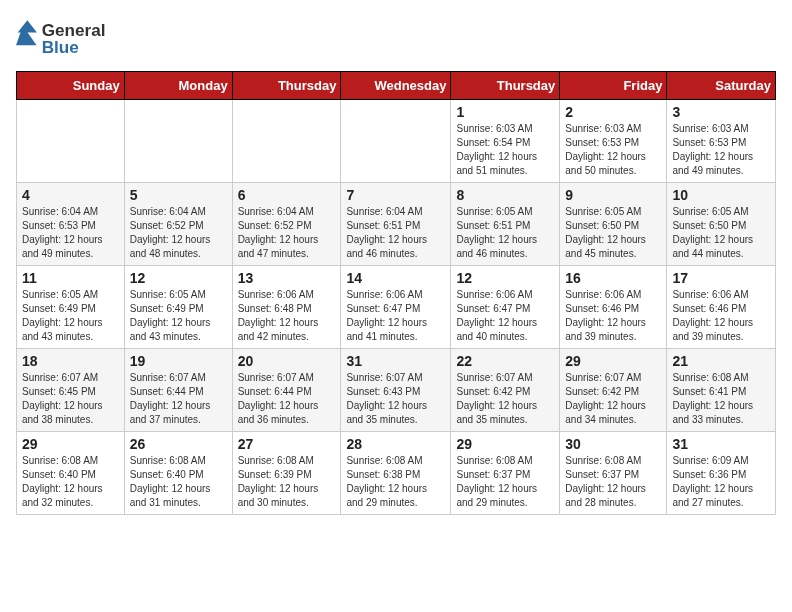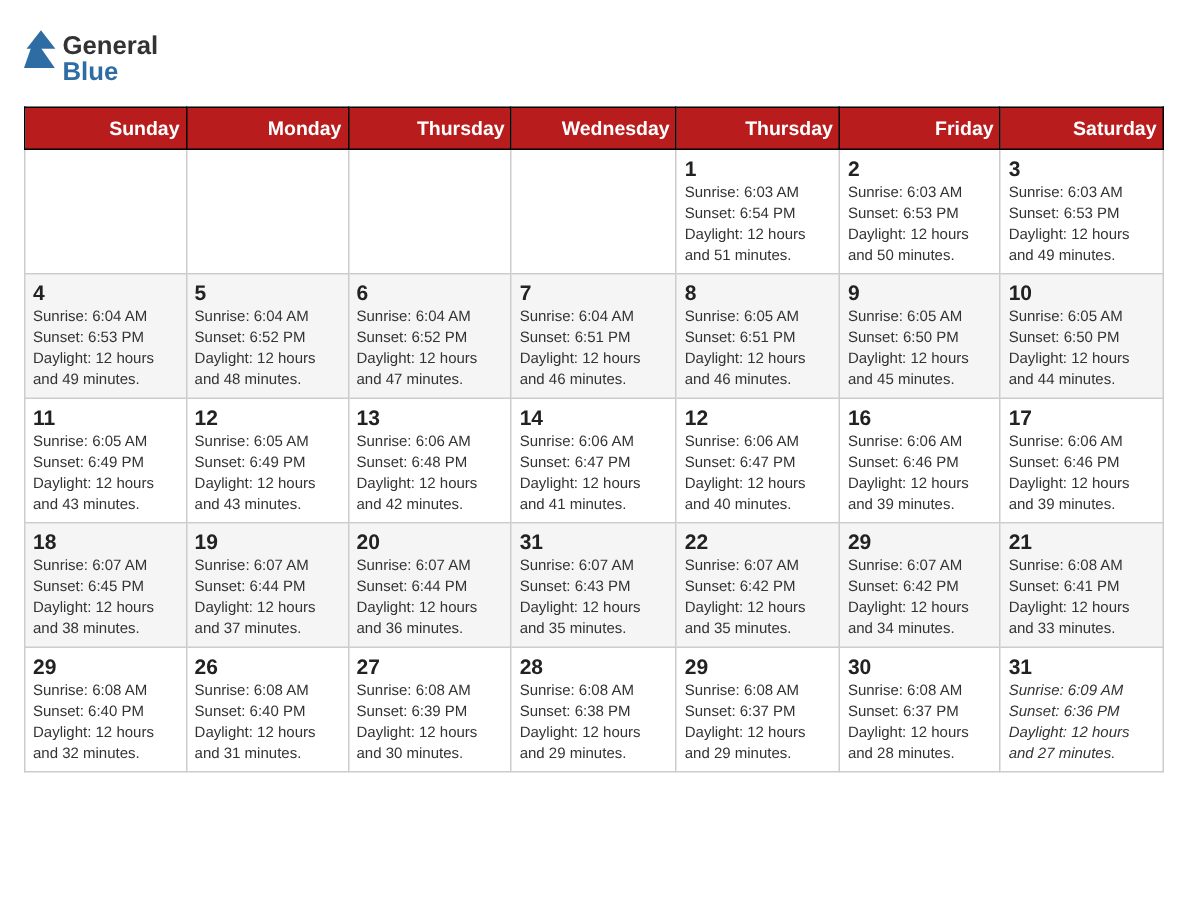--- a/index.html
+++ b/index.html
@@ -326,20 +326,20 @@
         </td>
         <td>
           <span class="day-num">30</span>
           <div class="day-detail" style="white-space: pre-line;">Sunrise: 6:08 AM
 Sunset: 6:37 PM
 Daylight: 12 hours
 and 28 minutes.</div>
         </td>
         <td>
           <span class="day-num">31</span>
-          <div class="day-detail" style="white-space: pre-line; font-style: italic;">Sunrise: 6:09 AM
+          <div class="day-detail" style="white-space: pre-line;">Sunrise: 6:09 AM
 Sunset: 6:36 PM
 Daylight: 12 hours
 and 27 minutes.</div>
         </td>
       </tr>
     </tbody>
 </table>
 
 </body></html>

